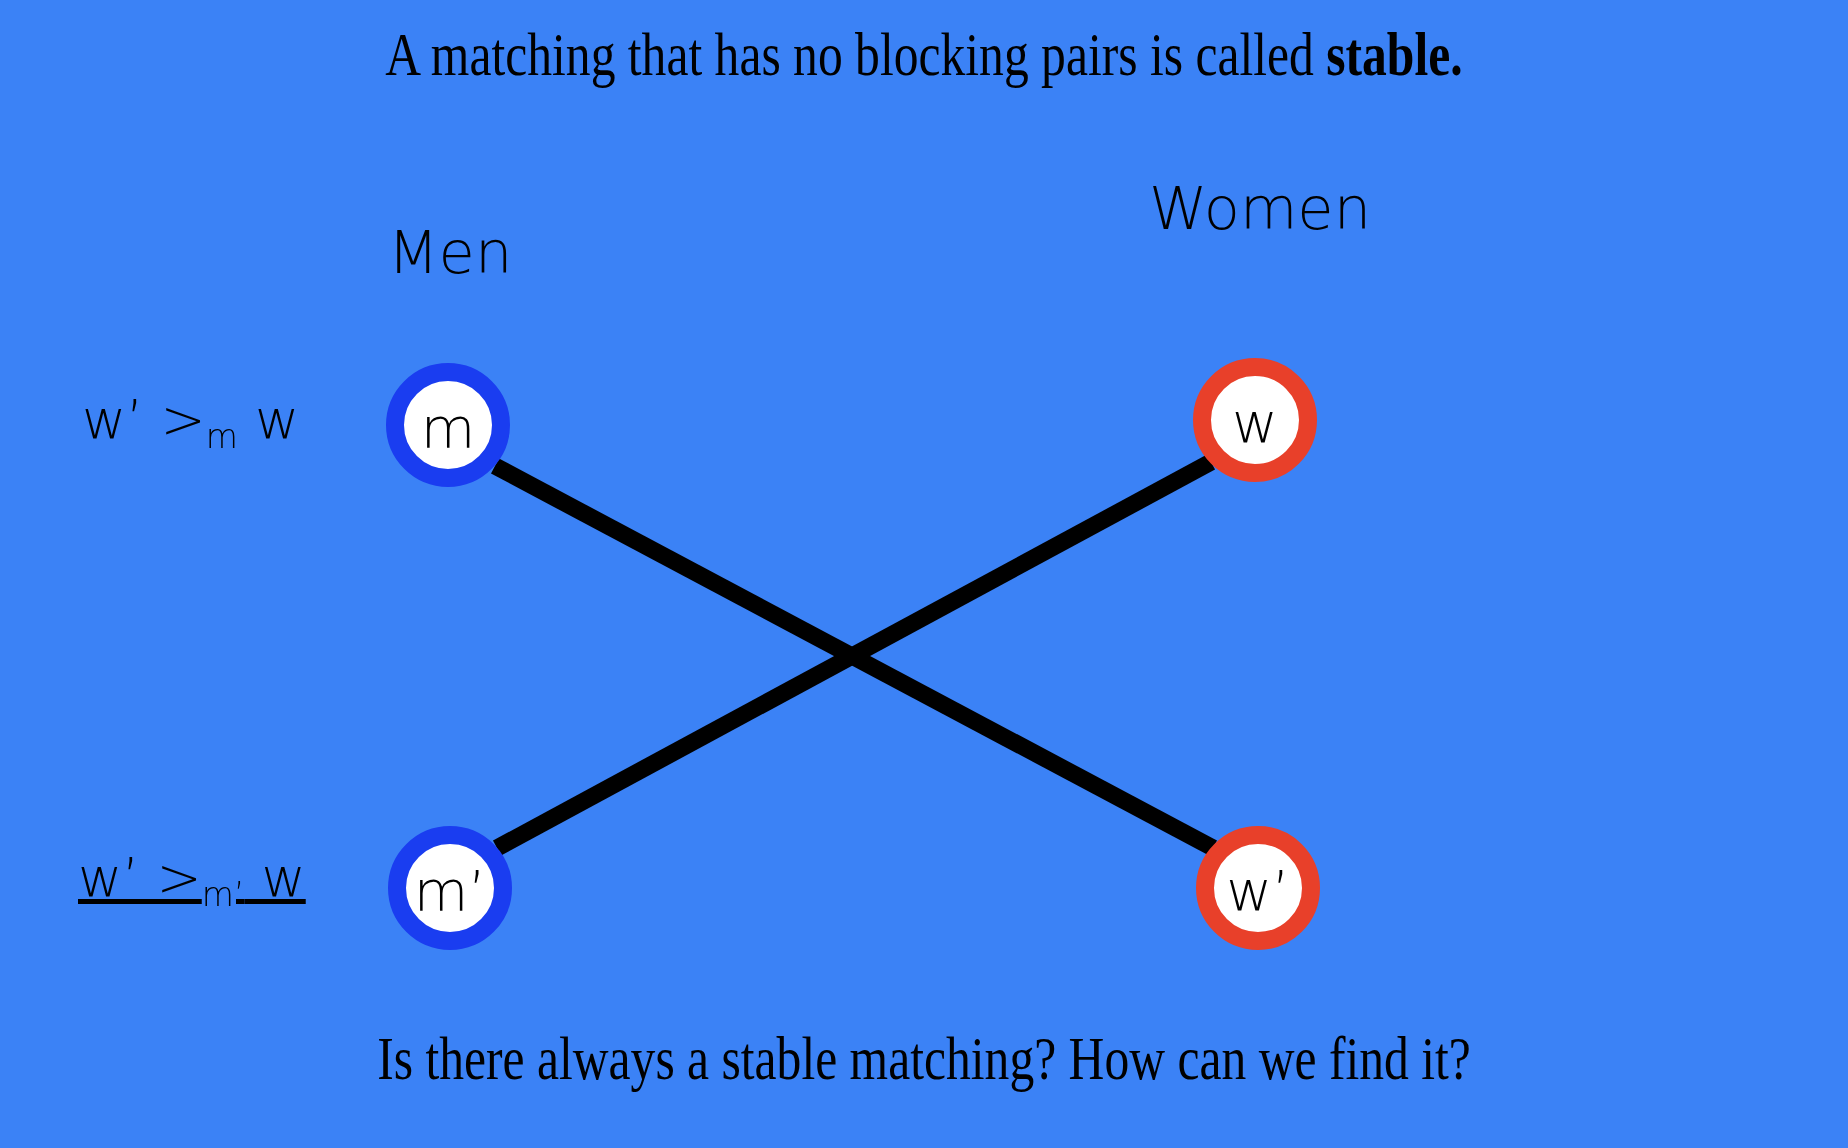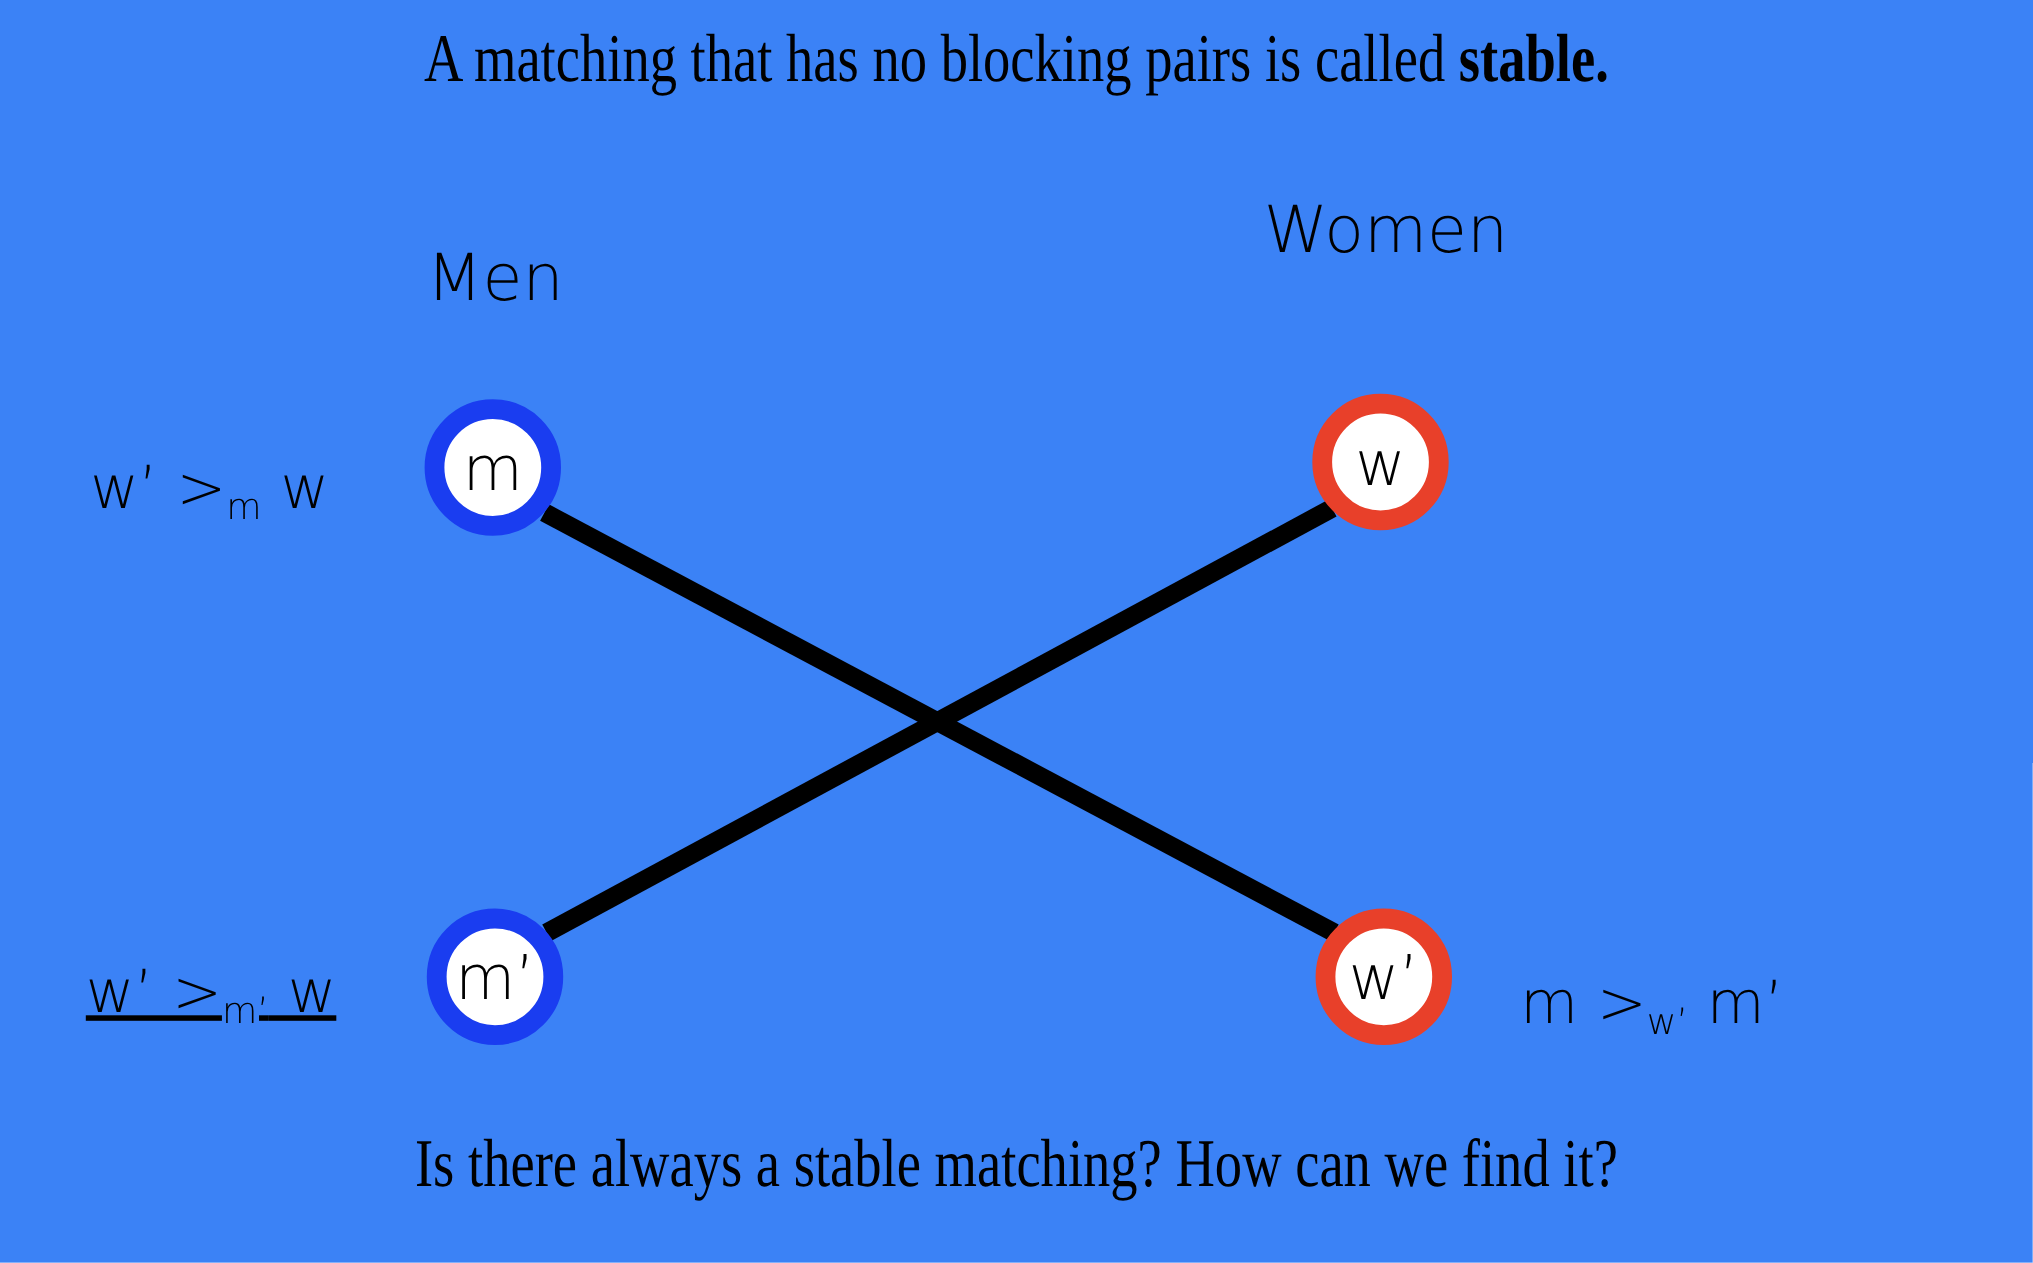--- a/index.html
+++ b/index.html
@@ -73,21 +73,20 @@
 
   
   .pref-label {
     position: absolute;
     font-family: "DejaVu Sans", "Liberation Sans", sans-serif;
     font-weight: 300;
     font-size: 54px;
     line-height: 60px;
     color: #000000;
     white-space: nowrap;
-    margin-top: 24px;
   }
   .pref-label sub {
     font-size: 33px;
     line-height: 0;
     vertical-align: baseline;
     position: relative;
     top: 10px;
   }
   #pref-m       { top: 390px; left:  82px; }
   #pref-mprime  { top: 848px; left:  78px; text-decoration: underline; }
@@ -134,21 +133,20 @@
   <div class="serif-line" id="headline"><span>A matching that has no blocking pairs is called </span><span class="bold-word">stable.</span></div>
 
   <div class="col-header" id="men-header">Men</div>
   <div class="col-header" id="women-header">Women</div>
 
   <div class="pref-label" id="pref-m"><span>w’ &gt;</span><sub>m</sub><span> w</span></div>
 
   <div class="pref-label" id="pref-mprime"><span>w’ &gt;</span><sub>m’</sub><span> w</span></div>
 
 
-  <div class="pref-label" id="pref-wprime"><span>m &gt;</span><sub>w’</sub><span> m’</span></div>
 
   <svg id="graph" viewBox="0 0 1848 1148">
     <g id="edges-group">
         <line x1="495" y1="466" x2="1213" y2="848" class="edge-line" stroke="#000000"></line>
         <line x1="497" y1="848" x2="1211" y2="462" class="edge-line" stroke="#000000"></line>
       </g>
     <g id="nodes-group">
         <g>
           <circle cx="448" cy="425" r="53" class="node-ring-men" stroke="#1A3DF0"></circle>
           <text x="448" y="427" class="node-text" fill="#000000">m</text>

